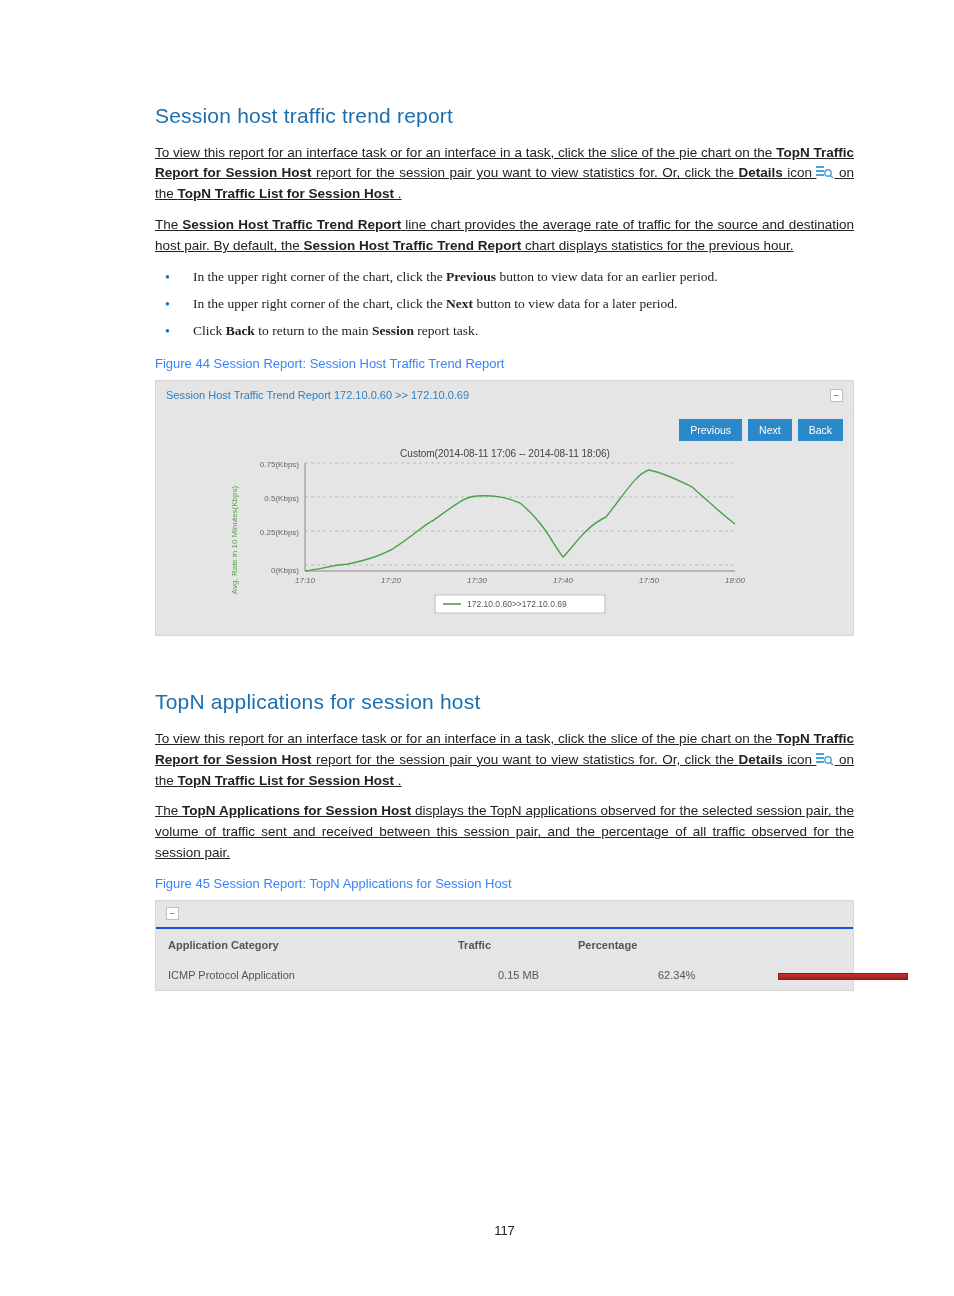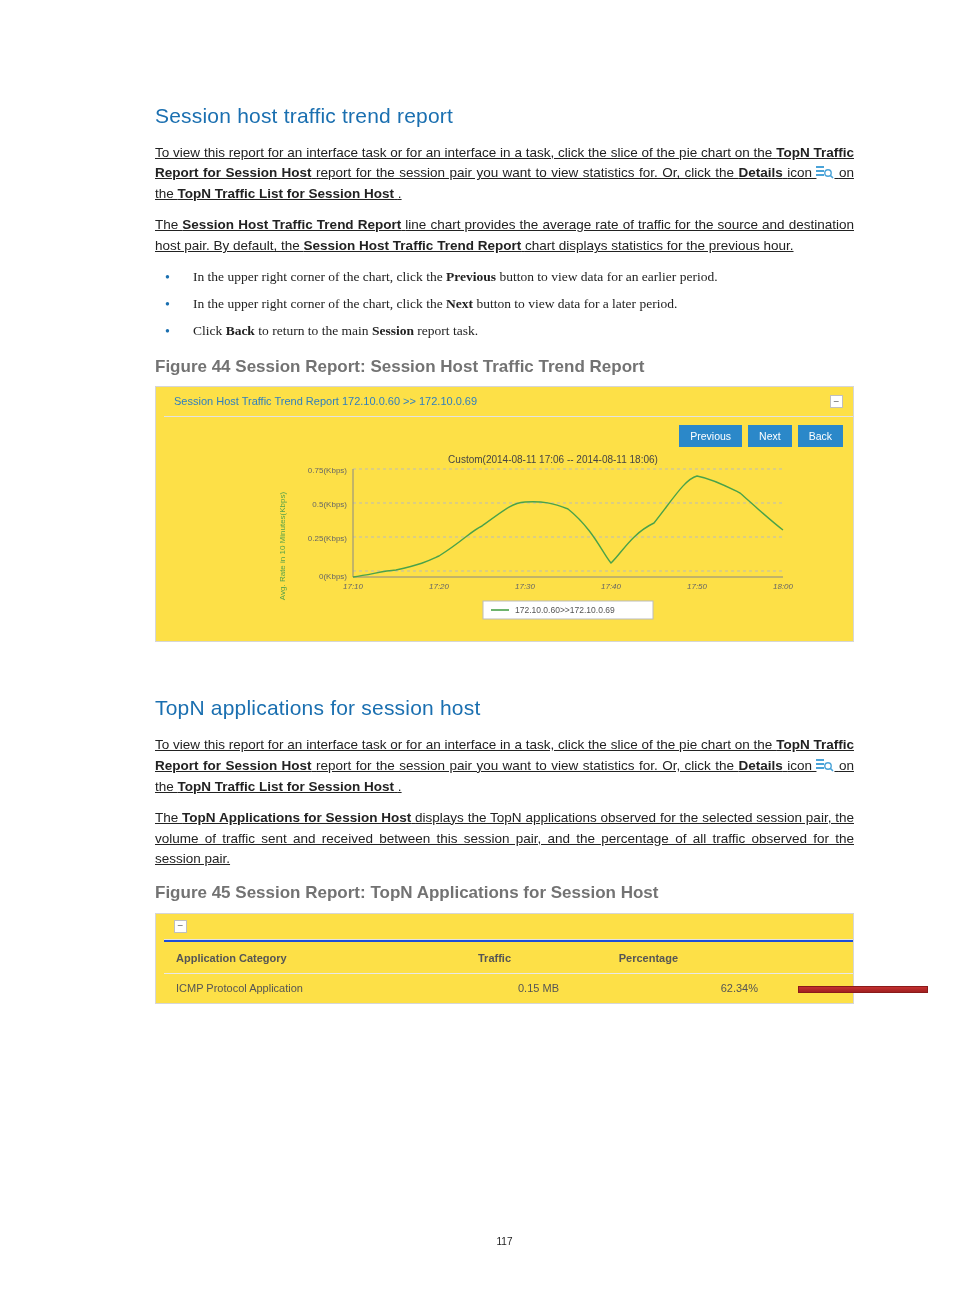--- a/index.html
+++ b/index.html
@@ -35,31 +35,30 @@
     font-family: Liberation Serif, serif;
   }
   ul.bullets li::before {
     content: "•";
     color: #1a6fb0;
     position: absolute;
     left: 10px;
     font-size: 14px;
   }
   .figure-caption {
-    color: #737373;
-    font-weight: 700;
-    font-size: 17px;
+    color: #3b82f6;
+    font-weight: 400;
+    font-size: 13px;
     margin: 8px 0 6px 0;
   }
 
   .panel {
     border: 1px solid #d6d6d6;
-    background: #fde047;
+    background: #e5e5e5;
     margin-bottom: 24px;
-    padding-left: 8px;
   }
   .panel-header {
     border-bottom: 1px solid #e3e3e3;
     padding: 6px 10px;
     font-size: 11px;
     color: #2f7fbf;
     display: flex;
     justify-content: space-between;
     align-items: center;
   }
@@ -79,50 +78,50 @@
     background: #2b88c9;
     color: #fff;
     font-size: 10.5px;
     padding: 5px 11px;
     border: none;
     cursor: pointer;
   }
   .chart-wrap {
     padding: 4px 10px 14px 10px;
     display: flex;
-    justify-content: flex-end;
+    justify-content: center;
   }
   svg.chart { display: block; }
 
   .table-panel-body { font-size: 11px; color: #555; }
   .table-row {
     display: flex;
     border-top: 1px solid #e8e8e8;
     padding: 6px 12px;
     align-items: center;
     gap: 40px;
   }
   .table-header-row {
     display: flex;
     padding: 8px 12px 6px 12px;
     color: #555;
     font-weight: 600;
     border-top: 2px solid #1d4ed8;
   }
   .col-app { flex: 0 0 290px; }
-  .col-traffic { flex: 0 0 120px; margin-left: 12px; }
-  .col-pct { flex: 0 0 80px; text-align: right; }
+  .col-traffic { flex: 0 0 120px; }
+  .col-pct { flex: 0 0 80px; }
   .col-bar { flex: 1; padding-top:2px; }
   .bar-outer {
     width: 130px; height: 7px;
     background: linear-gradient(#c53030,#a02020);
     border: 1px solid #8a1a1a;
   }
 
-  .page-num { text-align: center; margin-top: 230px; font-size: 10px; }
+  .page-num { text-align: center; margin-top: 230px; font-size: 13px; }
   .spacer { height: 26px; }
 </style>
 </head>
 <body>
 
 <h2 class="section-heading">Session host traffic trend report</h2>
 
 <p class="para">
   <span>To view this report for an interface task or for an interface in a task, click the slice of the pie chart on the </span>
   <b>TopN Traffic Report for Session Host</b>

